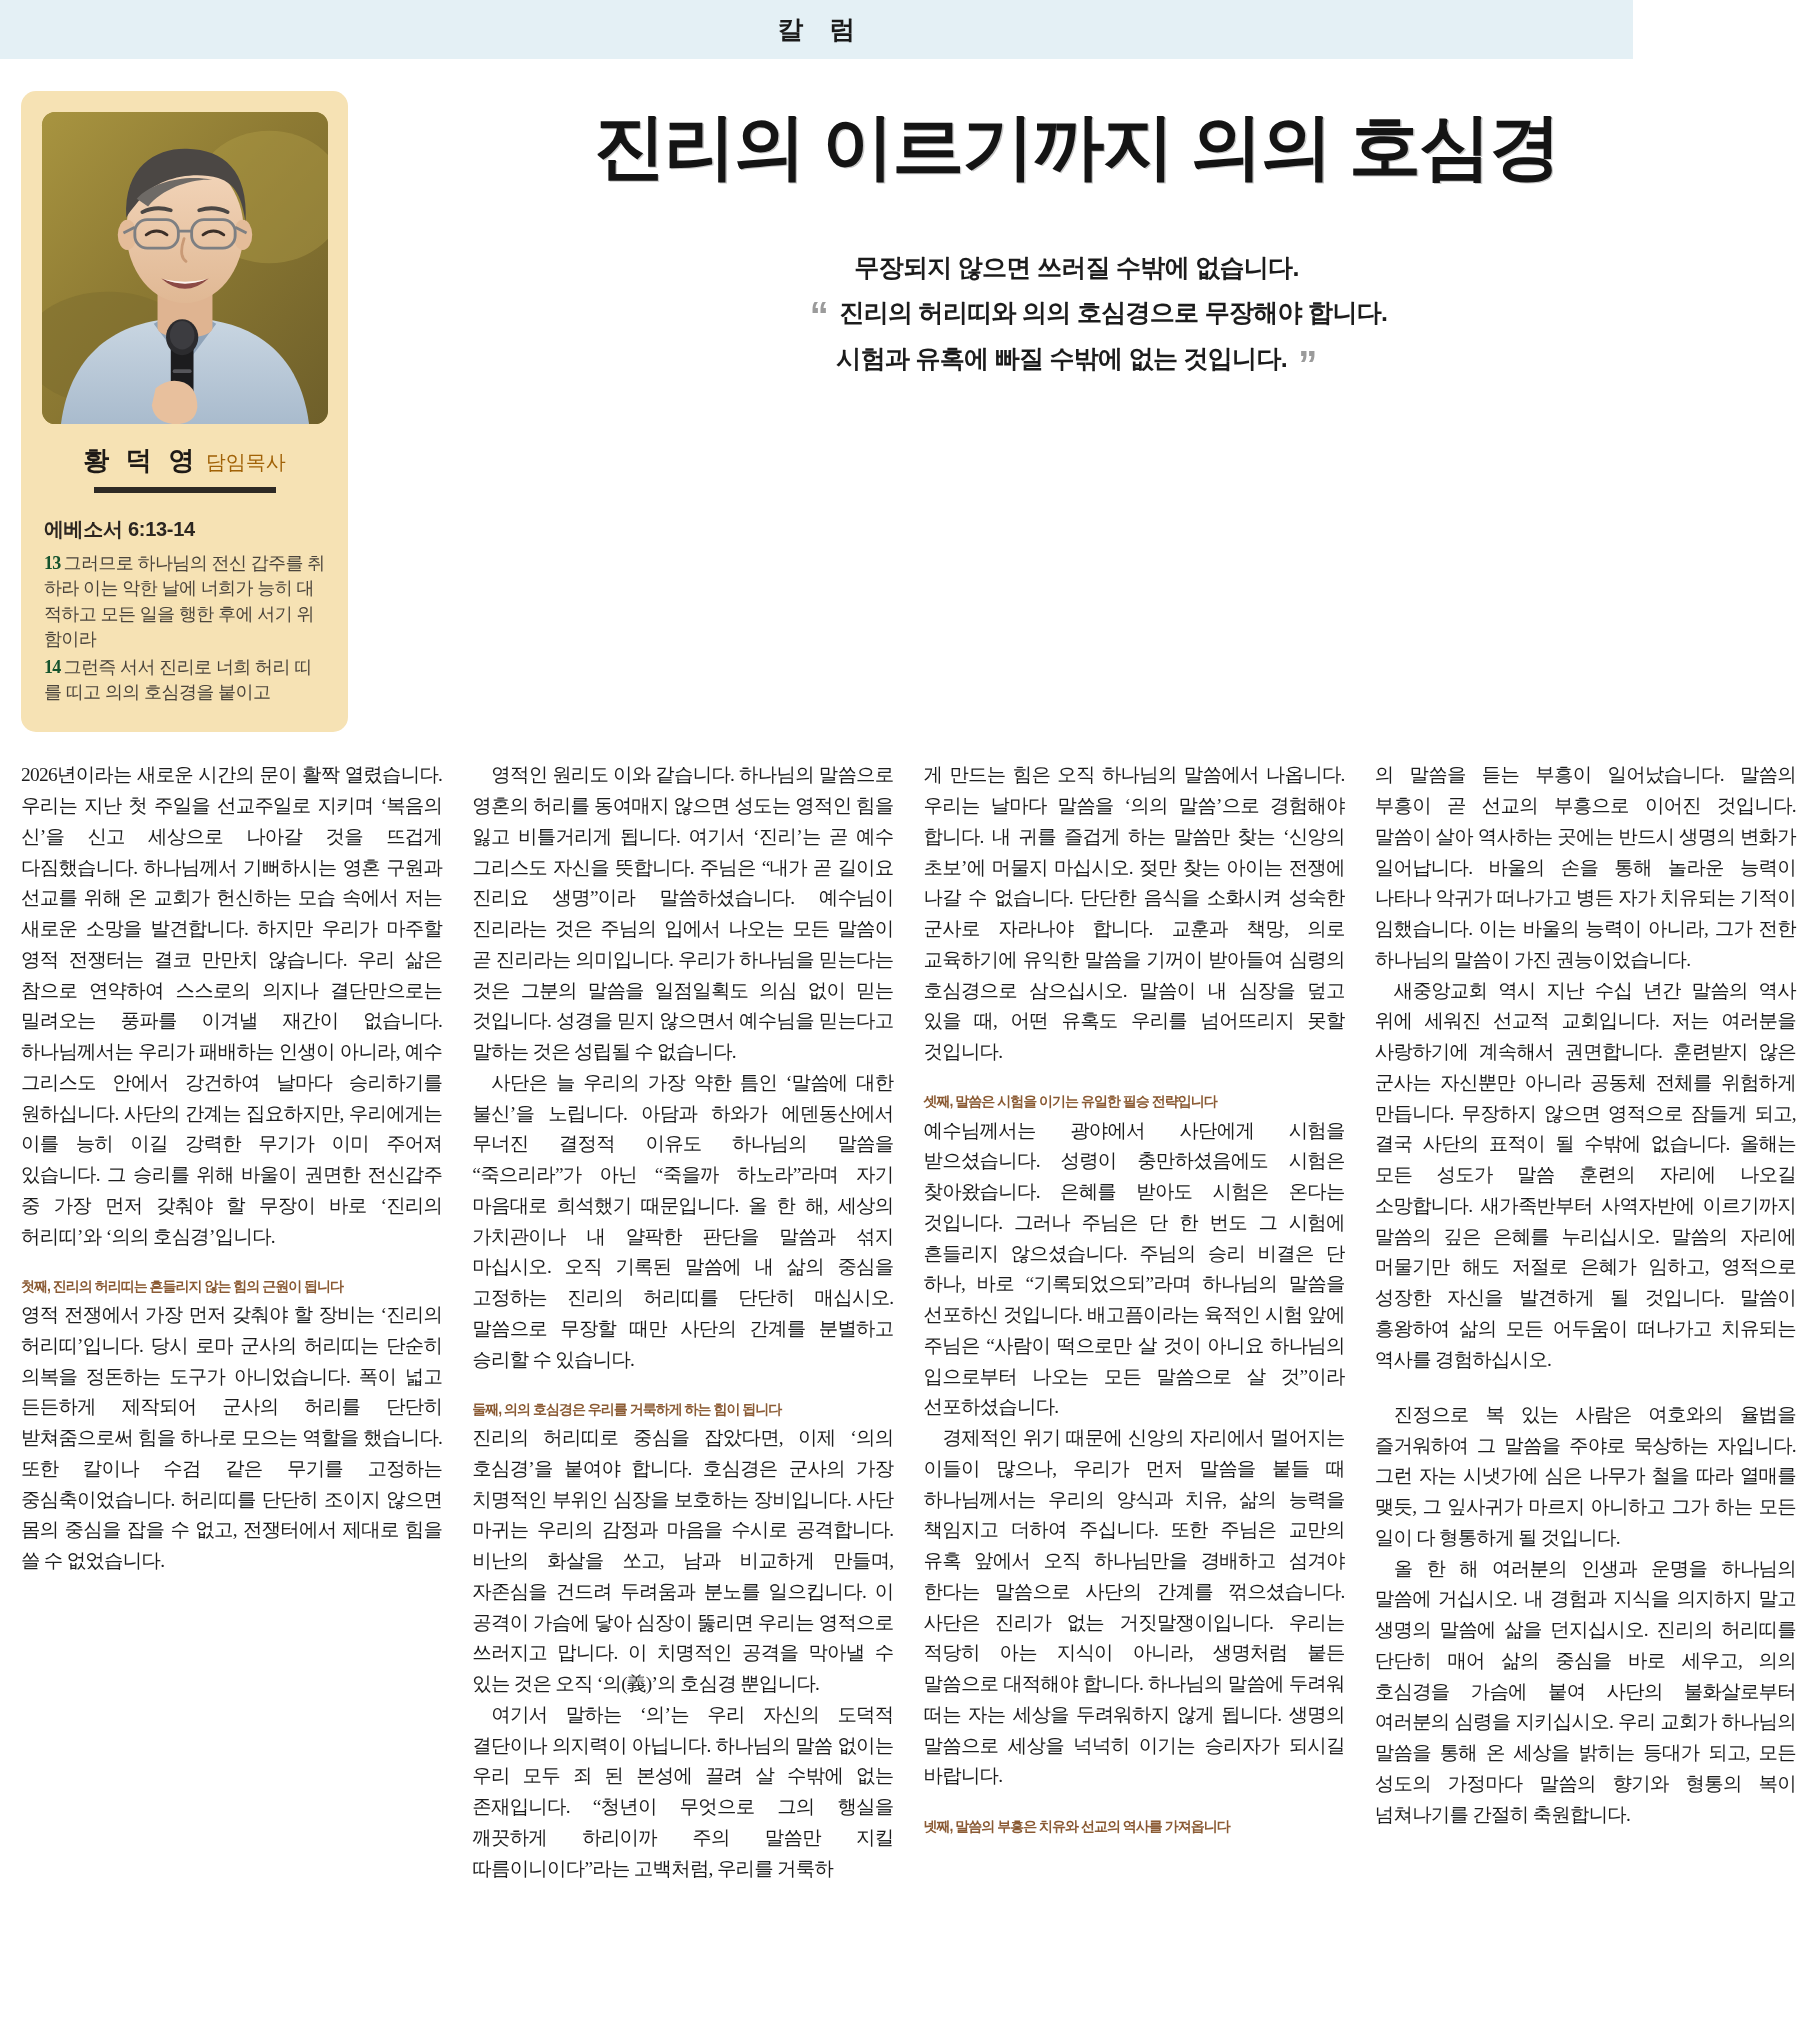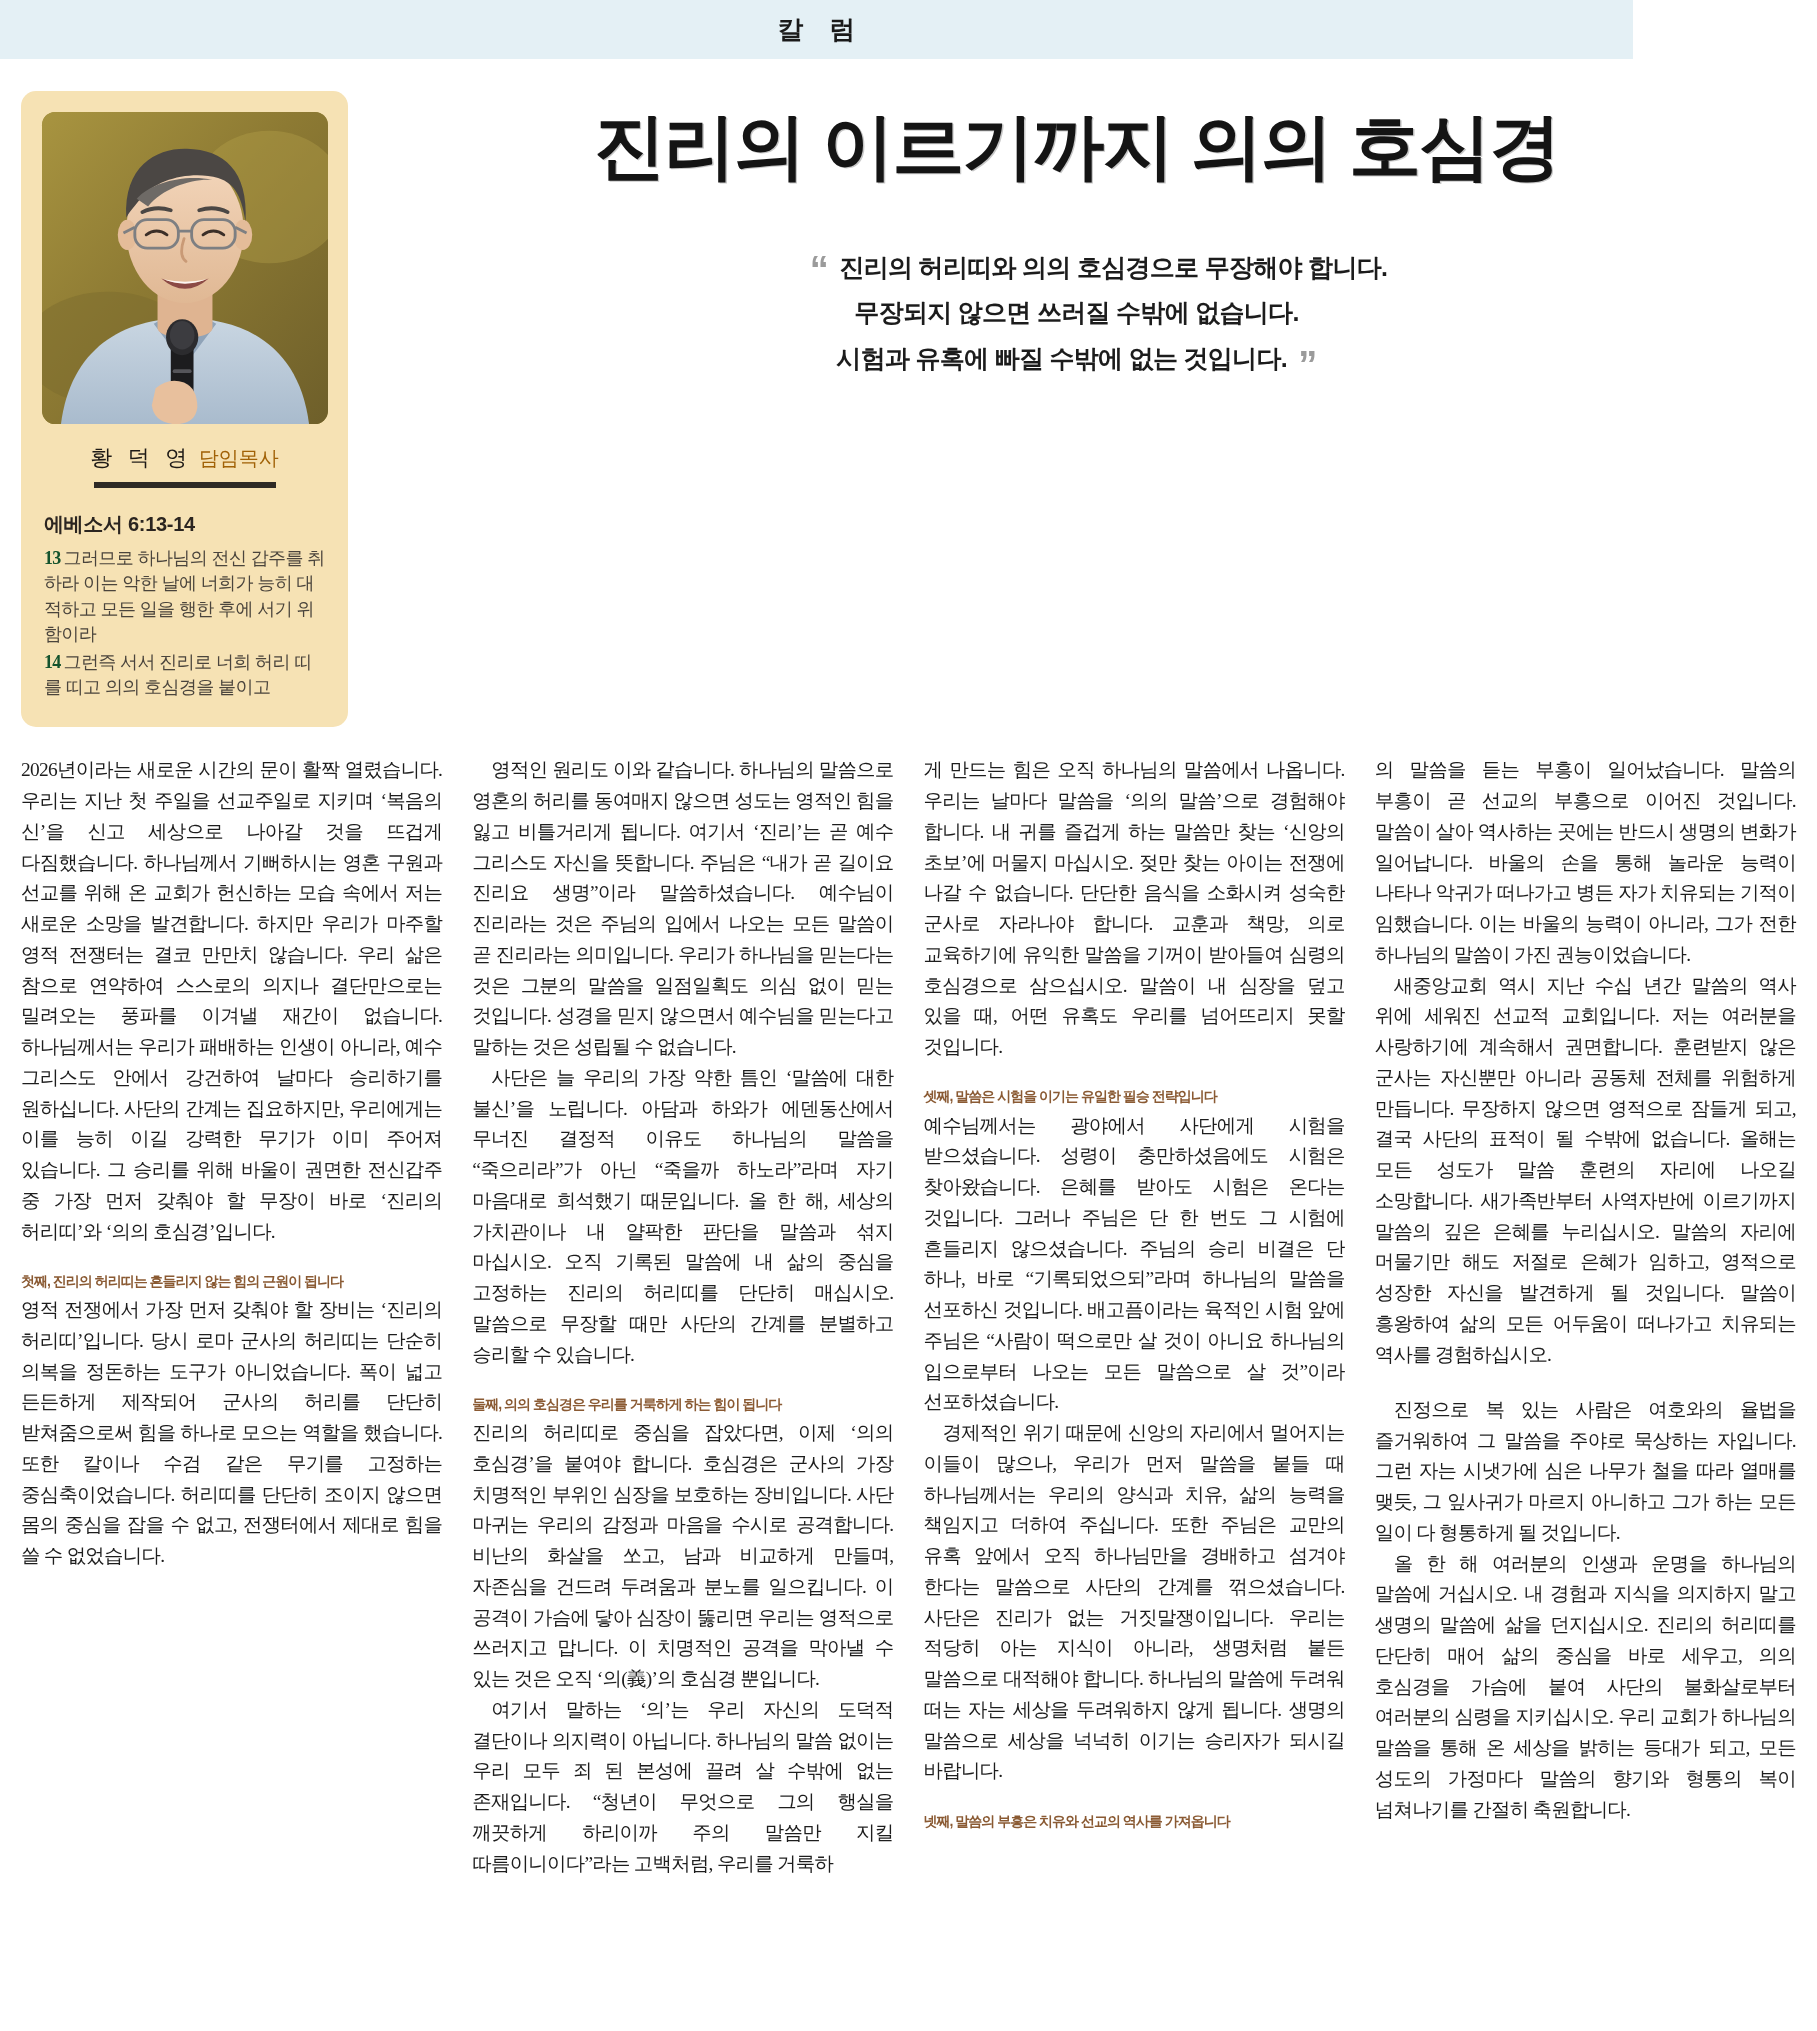--- a/index.html
+++ b/index.html
@@ -62,22 +62,22 @@
     background: #9c8a3f;
   }
   .photo-svg { display: block; width: 100%; height: 100%; }
 
   .author-nameline {
     text-align: center;
     margin-top: 19px;
     white-space: nowrap;
   }
   .author-name {
-    font-size: 22px;
-    font-weight: 400;
+    font-size: 26px;
+    font-weight: 700;
     letter-spacing: 4.7px;
     color: #1e1a16;
   }
   .author-role {
     font-size: 20px;
     font-weight: 400;
     color: #a16207;
     margin-left: 6.6px;
   }
   .name-rule {
@@ -285,25 +285,25 @@
         <div class="scripture-verse">
           <span class="verse-num">14</span><span>그런즉 서서 진리로 너희 허리 띠를 띠고 의의 호심경을 붙이고</span>
         </div>
       </div>
     </div>
 
     <div class="headline-block">
       <h1 class="headline">진리의 이르기까지 의의 호심경</h1>
 
       <div class="pullquote">
+        <div class="pq-line">
+          <span>무장되지 않으면 쓰러질 수밖에 없습니다.</span>
+        </div>
         <div class="pq-line first">
           <span class="pq-mark open">“</span><span>진리의 허리띠와 의의 호심경으로 무장해야 합니다.</span>
-        </div>
-        <div class="pq-line">
-          <span>무장되지 않으면 쓰러질 수밖에 없습니다.</span>
         </div>
         <div class="pq-line">
           <span>시험과 유혹에 빠질 수밖에 없는 것입니다.</span><span class="pq-mark close">”</span>
         </div>
       </div>
     </div>
   </div>
 
   <div class="columns">
     <div class="col col-1">

